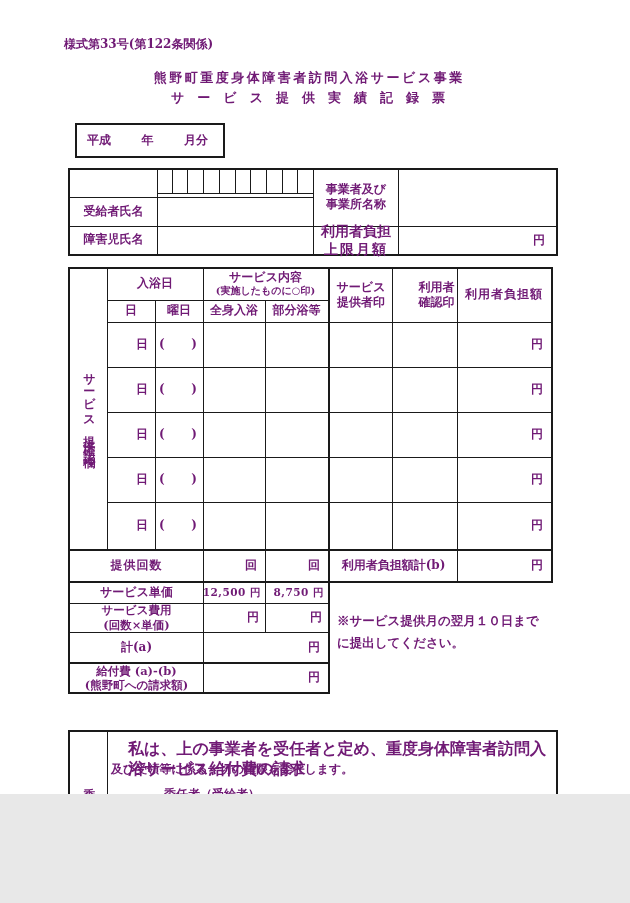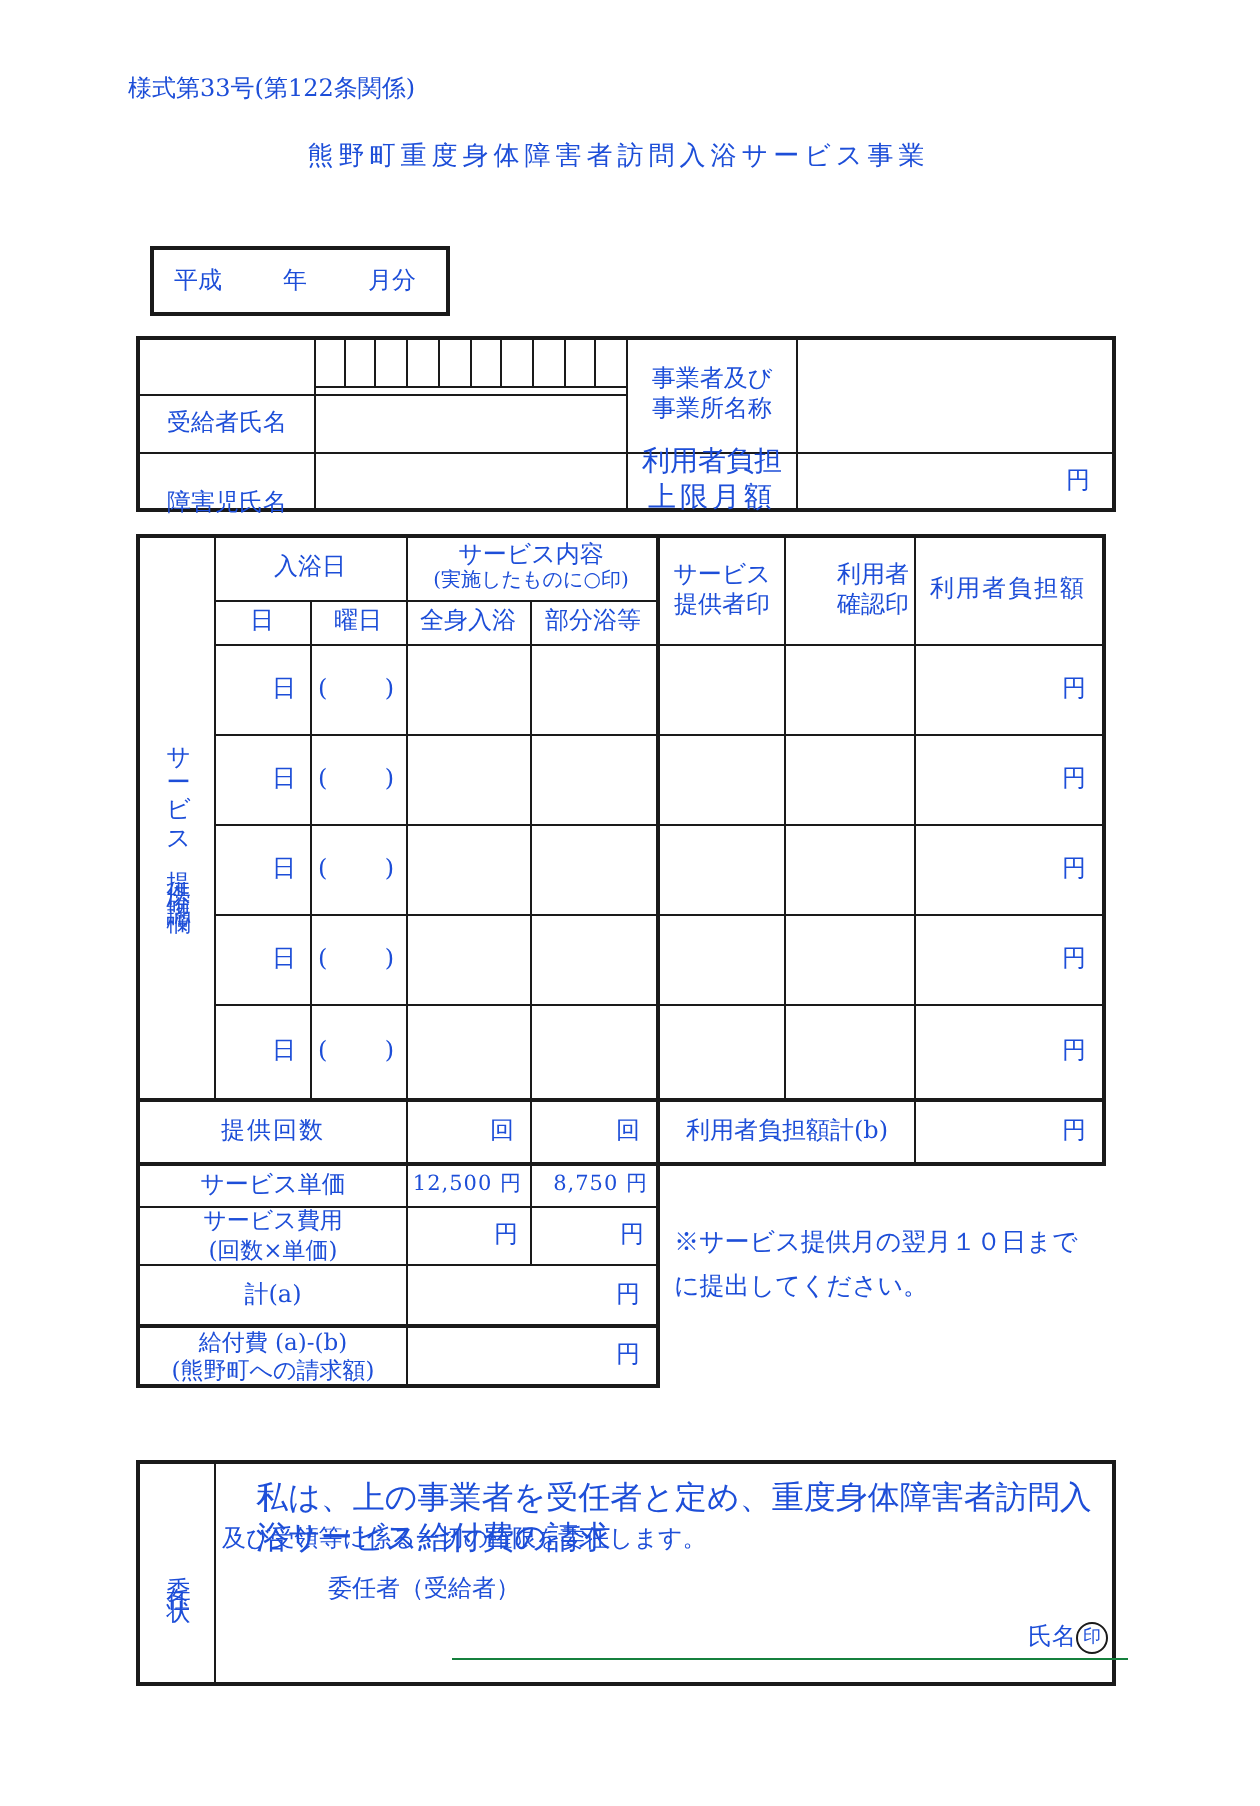--- a/index.html
+++ b/index.html
@@ -1,20 +1,21 @@
 <!DOCTYPE html>
 <html lang="ja"><head>
 <meta charset="utf-8">
 <style>
   html,body { margin:0; padding:0; background:#e8e8e8; }
   .page {
-    position:relative; width:630px; height:903px; margin:0 auto;
+    position:relative; width:630px; height:794px; margin:0 auto;
     background:#ffffff; overflow:hidden;
     font-family:"DejaVu Serif","Liberation Serif",serif;
-    color:#1d4ed8;
+    color:#701a75;
+    font-weight:bold;
   }
   .abs { position:absolute; }
   .ln { position:absolute; background:#1a1a1a; }
   .cell {
     position:absolute; display:flex; align-items:center; justify-content:center;
     text-align:center; font-size:12px; line-height:1.3; box-sizing:border-box;
     white-space:nowrap;
   }
   .cell.r { justify-content:flex-end; text-align:right; }
   .stack { flex-direction:column; line-height:1.25; }
@@ -38,20 +39,21 @@
 </style>
 </head>
 <body>
 
 <div class="page">
 
   <div class="abs" style="left:64px;top:36px;font-size:12px;">様式第33号(第122条関係)</div>
 
   <div class="abs" style="left:55px;top:69px;width:506px;text-align:center;">
     <div style="font-size:13px;letter-spacing:2.5px;padding-left:2.5px;">熊野町重度身体障害者訪問入浴サービス事業</div>
+    <div style="font-size:13px;letter-spacing:13px;padding-left:13px;margin-top:2px;">サービス提供実績記録票</div>
   </div>
 
   <div class="abs" style="left:75px;top:123px;width:150px;height:35px;border:2px solid #1a1a1a;box-sizing:border-box;display:flex;align-items:center;justify-content:space-between;padding:0 15px 0 10px;font-size:12px;">
     <span>平成</span>
     <span>年</span>
     <span>月分</span>
   </div>
 
   <div class="abs" style="left:68px;top:168px;width:490px;height:88px;">
 
@@ -74,21 +76,21 @@
         <div class="cbox"></div>
         <div class="cbox"></div>
         <div class="cbox"></div>
         <div class="cbox"></div>
         <div class="cbox"></div>
       </div>
 
     <div class="cell" style="left:2px;top:29px;width:87px;height:29px;">受給者氏名</div>
     <div class="cell" style="left:90px;top:30px;width:155px;height:28px;"></div>
 
-    <div class="cell" style="left:2px;top:58px;width:87px;height:28px;margin-top:12px;">障害児氏名</div>
+    <div class="cell" style="left:2px;top:58px;width:87px;height:28px;">障害児氏名</div>
     <div class="cell" style="left:90px;top:59px;width:155px;height:27px;"></div>
 
     <div class="cell stack" style="left:246px;top:0;width:84px;height:58px;">
       <span>事業者及び</span>
       <span>事業所名称</span>
     </div>
     <div class="cell" style="left:331px;top:2px;width:157px;height:56px;"></div>
 
     <div class="cell stack" style="left:246px;top:59px;width:84px;height:27px;font-size:14px;">
       <span>利用者負担</span>

